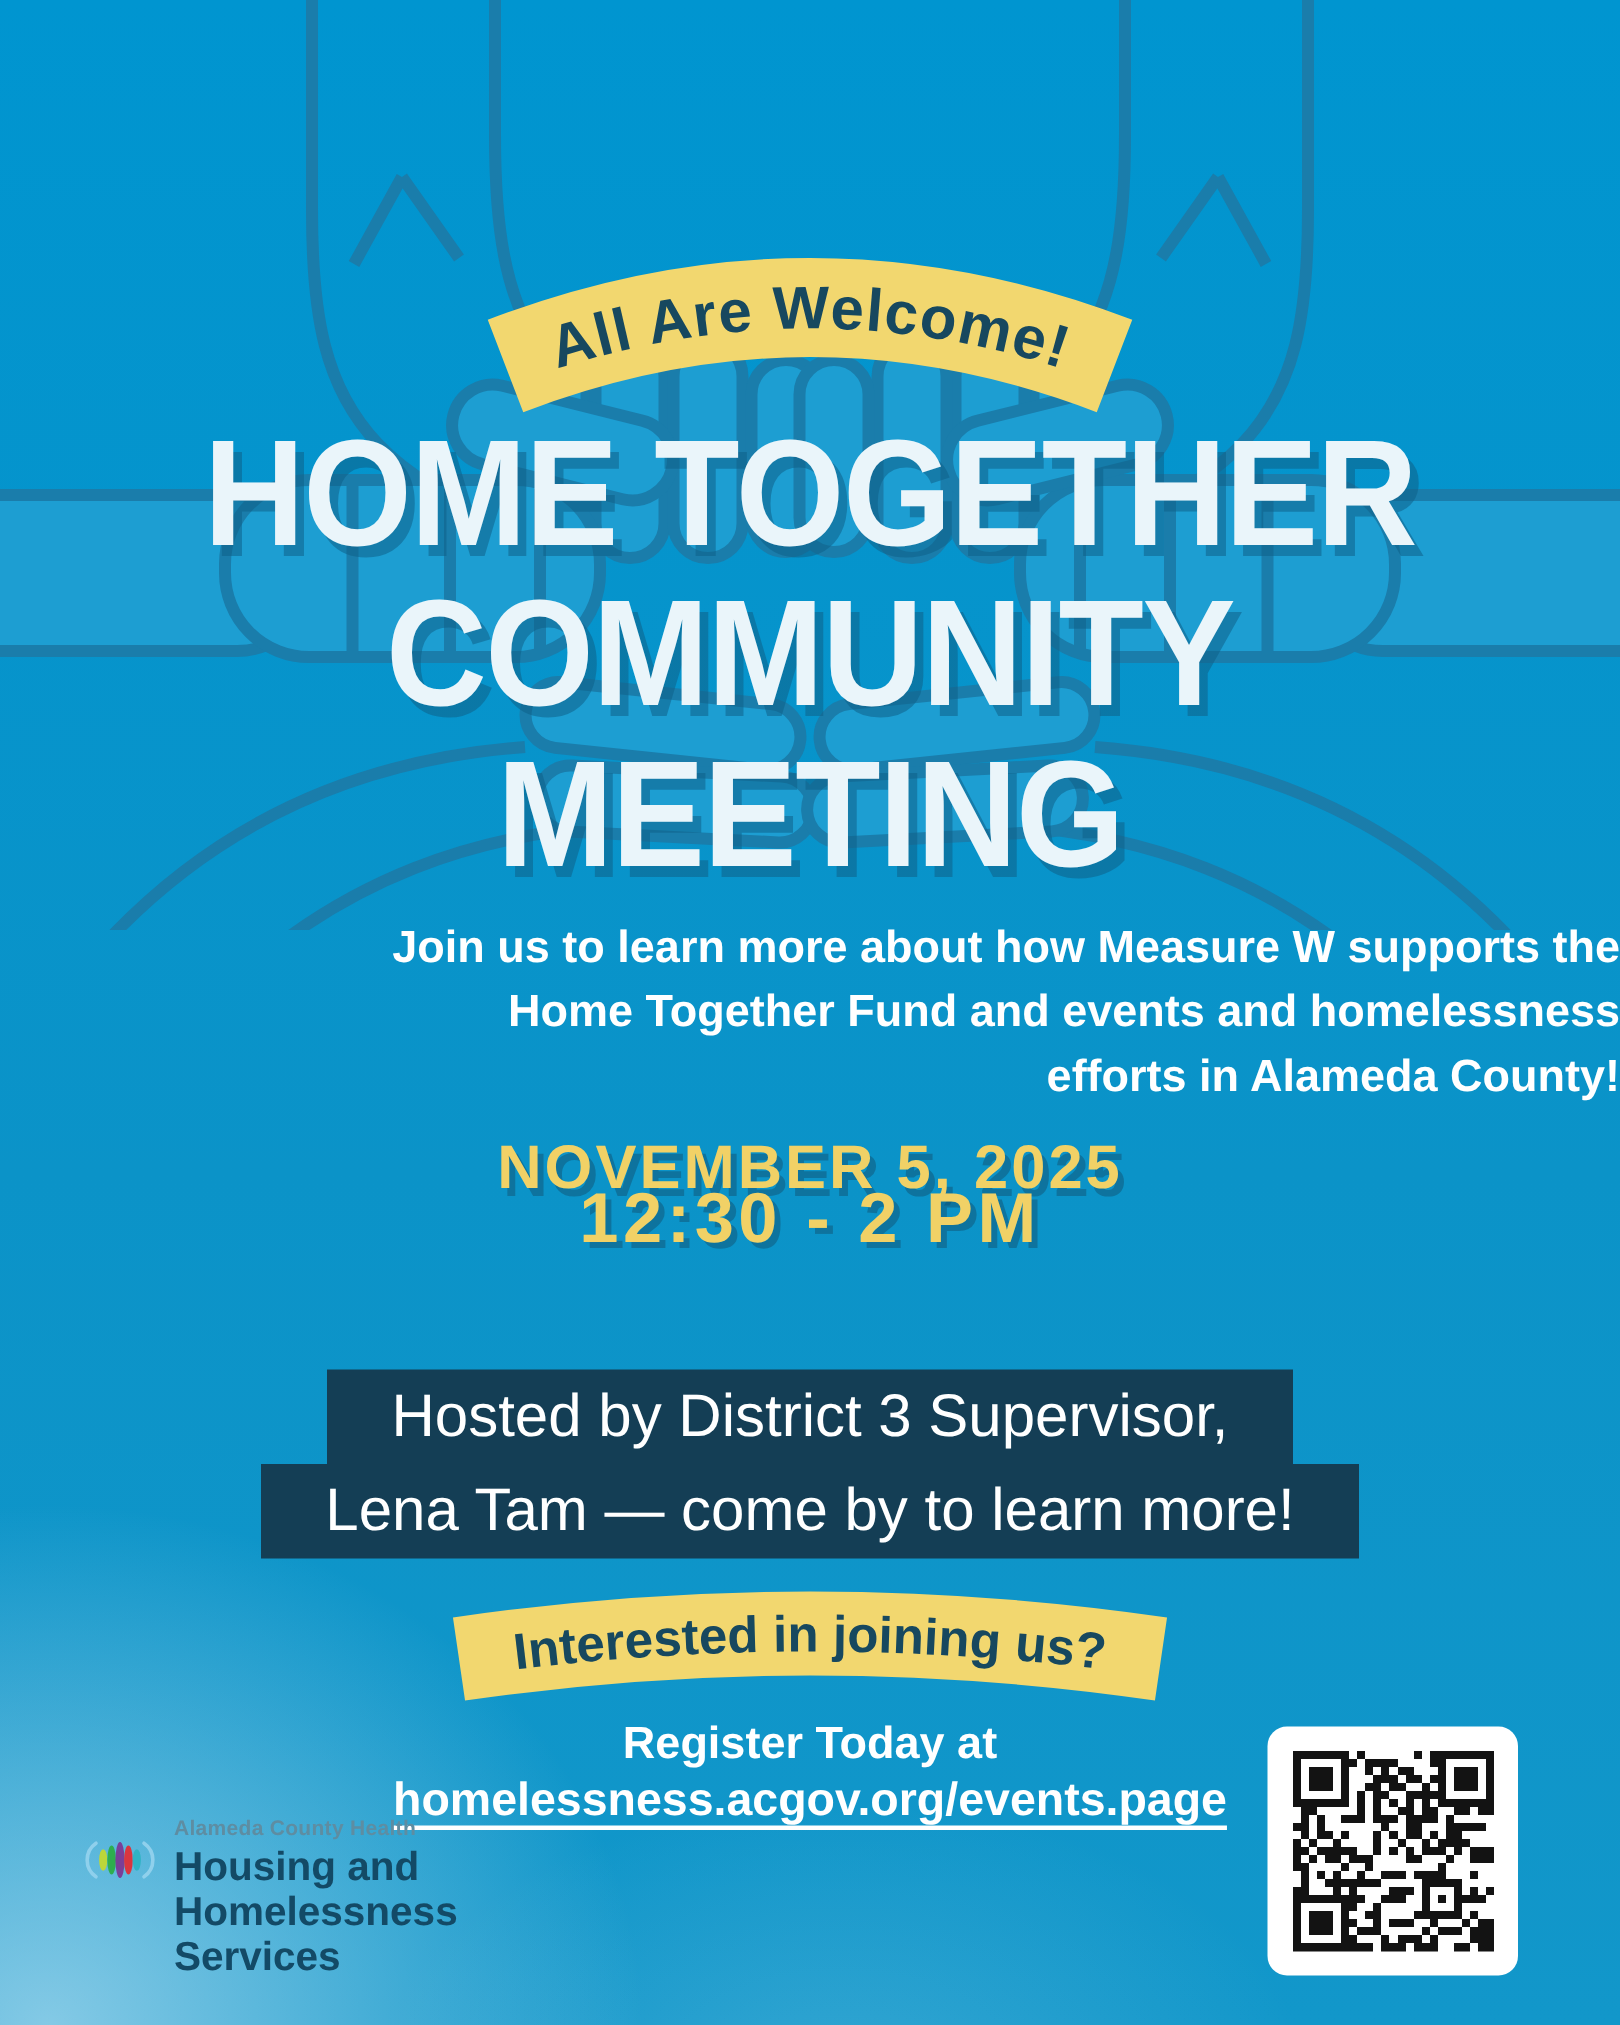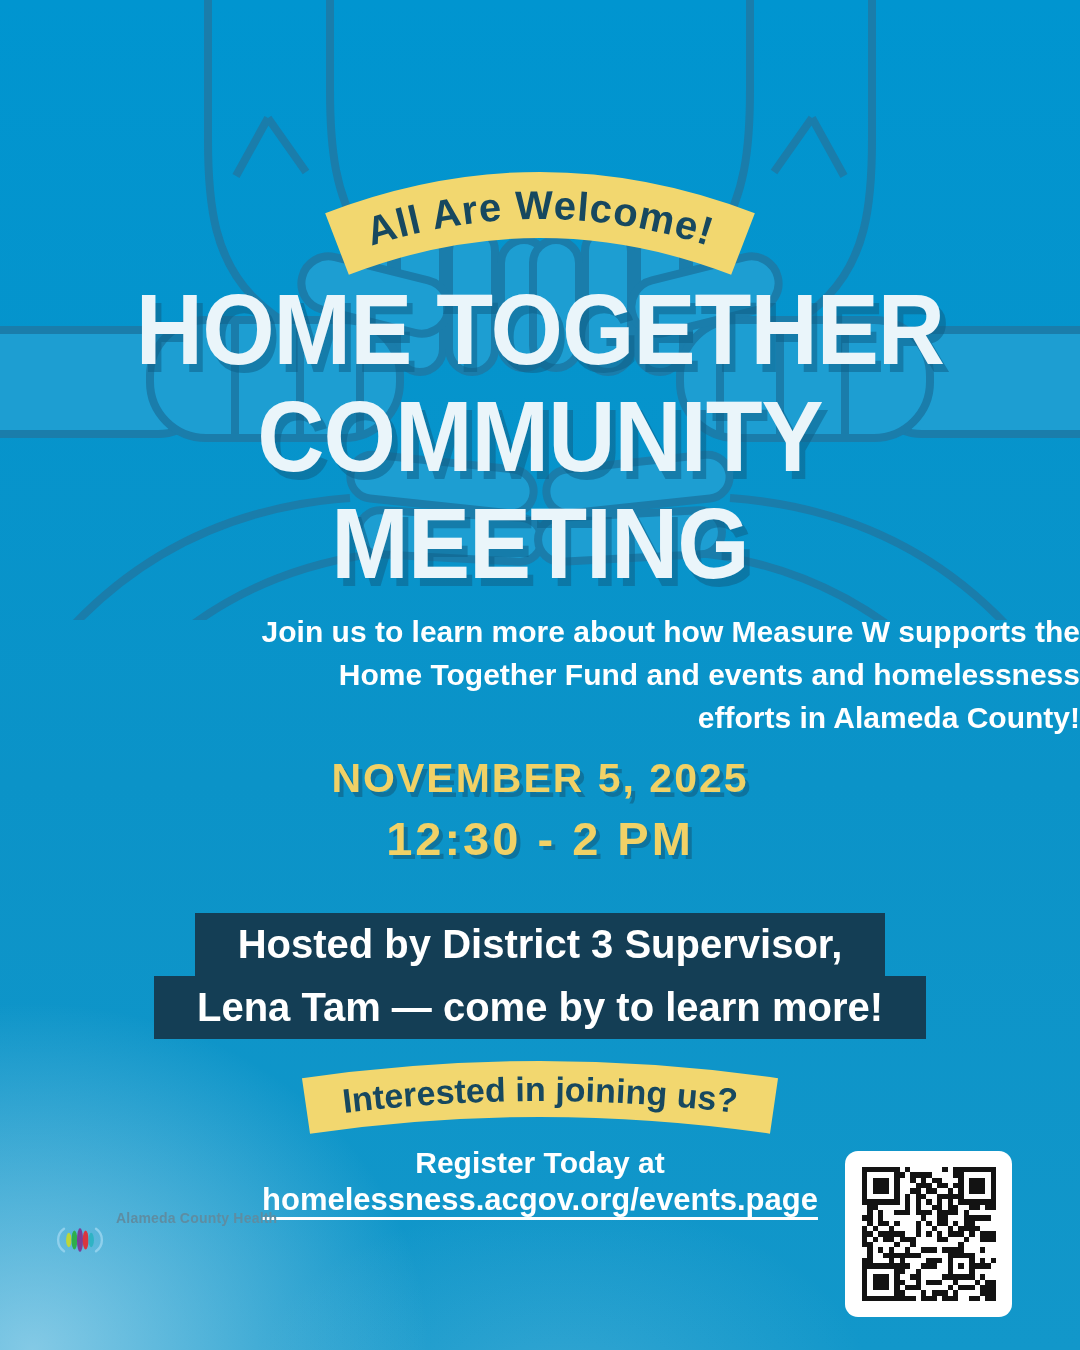--- a/index.html
+++ b/index.html
@@ -26,25 +26,25 @@
   .banner-join text{font-size:34px;}
   
   .title{top:276px;margin:0;font-weight:bold;font-size:96px;line-height:102px;color:#eaf5fa;
     letter-spacing:-1px;text-shadow:6px 7px 0 rgba(15,97,136,.55);
     transform:scale(.97,1.05);transform-origin:50% 0;}
   
   .intro{top:610px;font-size:30px;line-height:43px;font-weight:bold;color:#ffffff;text-align:right;}
   
   .date{top:755px;font-size:41px;font-weight:bold;letter-spacing:2px;color:#f1d166;
     text-shadow:4px 5px 0 rgba(17,77,106,.45);}
-  .time{top:811px;font-size:47px;font-weight:bold;letter-spacing:3px;color:#f1d166;
+  .time{top:784px;font-size:47px;font-weight:bold;letter-spacing:3px;color:#f1d166;
     text-shadow:4px 4px 0 rgba(17,77,106,.45);}
   
   .hosted{position:absolute;left:0;right:0;top:913px;display:flex;flex-direction:column;align-items:center;}
-  .hosted-line{background:#143e55;color:#ffffff;font-size:40px;font-weight:bold;padding:9px 43px;white-space:nowrap;}
+  .hosted-line{background:#143e55;color:#ffffff;font-size:40px;font-weight:normal;padding:9px 43px;white-space:nowrap;}
   
   .register-label{top:1146px;font-size:30px;font-weight:bold;color:#ffffff;}
   .register-url-wrap{top:1182px;}
   .register-url{font-size:31px;font-weight:bold;color:#ffffff;text-decoration:underline;
     text-decoration-thickness:3px;text-underline-offset:7px;}
   
   .logo{position:absolute;left:56px;top:1210px;display:flex;align-items:flex-start;gap:12px;}
   .logo-icon{width:48px;height:52px;margin-top:4px;flex:0 0 auto;}
   .logo-org{font-size:14px;font-weight:bold;color:#5e8da2;letter-spacing:.2px;margin-bottom:3px;}
   .logo-dept div{font-size:27px;font-weight:bold;color:#134a66;line-height:30px;}
@@ -132,20 +132,25 @@
       <path d="M10,16 A17 17 0 0 0 10,44" fill="none" stroke="#8fd0ec" stroke-width="3" stroke-linecap="round"></path>
       <path d="M50,16 A17 17 0 0 1 50,44" fill="none" stroke="#8fd0ec" stroke-width="3" stroke-linecap="round"></path>
       <ellipse cx="16" cy="30" rx="3.4" ry="9" fill="#bcd63a"></ellipse>
       <ellipse cx="23" cy="30" rx="3.6" ry="12" fill="#2eae4e"></ellipse>
       <ellipse cx="30" cy="30" rx="3.8" ry="15" fill="#7a3f98"></ellipse>
       <ellipse cx="37" cy="30" rx="3.6" ry="12" fill="#d9363f"></ellipse>
       <ellipse cx="44" cy="30" rx="3.4" ry="9" fill="#2fb3c4"></ellipse>
     </svg>
     <div class="logo-text">
       <div class="logo-org">Alameda County Health</div>
+      <div class="logo-dept">
+        <div>Housing and</div>
+        <div>Homelessness</div>
+        <div>Services</div>
+      </div>
     </div>
   </div>
 
   <div class="qr-card">
     <svg viewBox="0 0 25 25" aria-hidden="true" id="qr-svg">
         <rect x="0" y="0" width="1" height="1"></rect>
         <rect x="1" y="0" width="1" height="1"></rect>
         <rect x="2" y="0" width="1" height="1"></rect>
         <rect x="3" y="0" width="1" height="1"></rect>
         <rect x="4" y="0" width="1" height="1"></rect>

